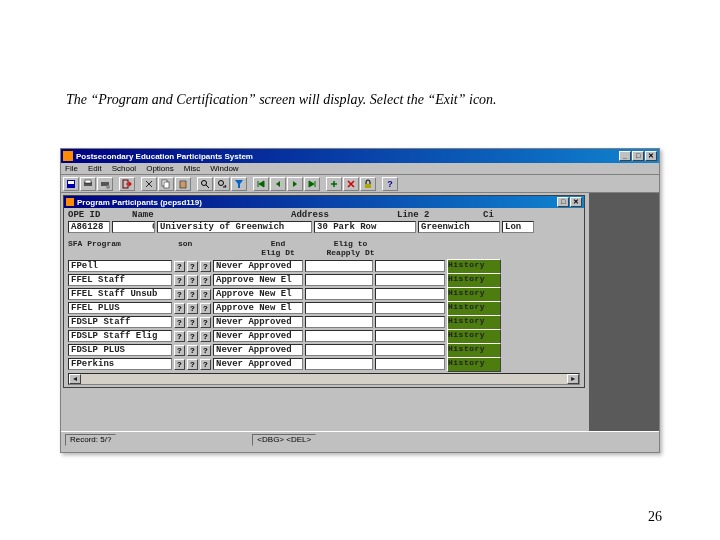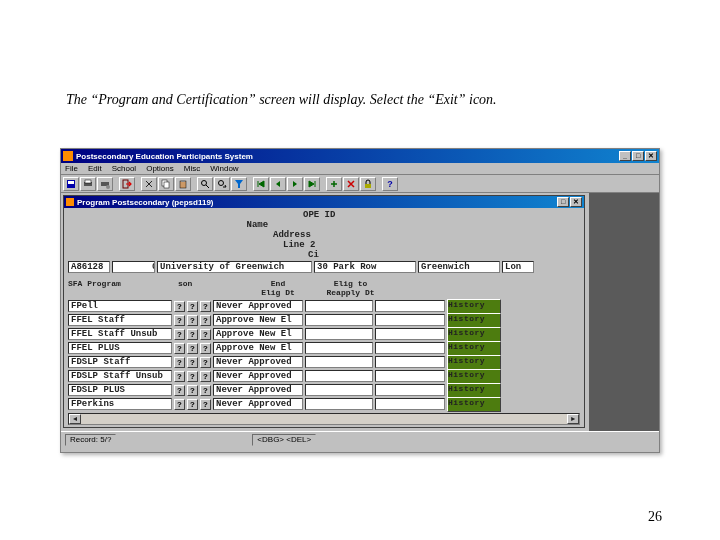--- a/index.html
+++ b/index.html
@@ -17,21 +17,21 @@
   .toolbar { height: 18px; background: #c0c0c0; display: flex; align-items: center; padding: 1px 2px; gap: 1px; border-bottom: 1px solid #808080; }
   .tbtn { width: 16px; height: 14px; background: #c0c0c0; border: 1px solid #fff; border-right-color: #808080; border-bottom-color: #808080; display: flex; align-items: center; justify-content: center; }
   .tbtn svg { width: 10px; height: 10px; }
   .tsep { width: 4px; }
   .content-area { position: relative; height: 238px; background: #c0c0c0; }
   .dark-panel { position: absolute; right: 0; top: 0; width: 70px; height: 100%; background: #5a5a5a; }
   .inner-window { position: absolute; top: 2px; left: 2px; width: 522px; background: #c0c0c0; border: 1px solid #404040; }
   .inner-title { height: 12px; background: linear-gradient(to right, #000080, #1084d0); color: #fff; display: flex; align-items: center; padding: 0 2px; font-size: 8px; font-weight: bold; }
   .inner-title .icon { width: 8px; height: 8px; background: #ff8c00; margin-right: 3px; }
   .inner-body { padding: 2px 4px; font-family: "Courier New", monospace; font-size: 9px; font-weight: bold; color: #222; }
-  .header-row, .header-row2 { display: flex; align-items: center; flex-direction: column; }
+  .header-row, .header-row2 { display: flex; align-items: flex-end; }
   .header-row { margin-bottom: 1px; }
   .lab { font-size: 9px; }
   .fld { background: #fff; border: 1px inset #808080; height: 12px; padding: 0 2px; font-size: 9px; line-height: 10px; font-family: "Courier New", monospace; font-weight: bold; overflow: hidden; white-space: nowrap; }
   .col-opi { width: 42px; }
   .col-blank { width: 18px; padding-left: 39px; } .col-name { width: 155px; } .col-addr { width: 102px; } .col-line2 { width: 82px; } .col-ci { width: 32px; }
   .row1 { display: flex; gap: 2px; margin-bottom: 6px; }
   .grid-header { display: flex; margin-top: 4px; margin-bottom: 2px; font-size: 8px; }
   .gh-prog { width: 110px; }
   .gh-son { width: 65px; }
   .gh-end { width: 70px; text-align: center; }
@@ -183,21 +183,21 @@
         </svg>
       </div>
   </div>
 
   <div class="content-area">
     <div class="dark-panel"></div>
 
     <div class="inner-window">
       <div class="inner-title">
         <span class="icon"></span>
-        <span>Program Postsecondary  (pepsd119)</span>
+        <span>Program Participants  (pepsd119)</span>
         <span class="spacer" style="flex:1"></span>
         <div class="winbtns">
           <div class="winbtn">□</div>
           <div class="winbtn">✕</div>
         </div>
       </div>
 
       <div class="inner-body">
         <div class="header-row">
           <div class="lab col-opi">OPE ID</div>
@@ -273,21 +273,21 @@
               <div class="fld g-prog">FDSLP Staff</div>
               <div class="q">?</div>
               <div class="q">?</div>
               <div class="q">?</div>
               <div class="fld g-son">Never Approved</div>
               <div class="fld g-date"></div>
               <div class="fld g-date2"></div>
               <div class="hist-btn">History</div>
             </div>
             <div class="grid-row">
-              <div class="fld g-prog">FDSLP Staff Unsub</div>
+              <div class="fld g-prog">FDSLP Staff Elig</div>
               <div class="q">?</div>
               <div class="q">?</div>
               <div class="q">?</div>
               <div class="fld g-son">Never Approved</div>
               <div class="fld g-date"></div>
               <div class="fld g-date2"></div>
               <div class="hist-btn">History</div>
             </div>
             <div class="grid-row">
               <div class="fld g-prog">FDSLP PLUS</div>

